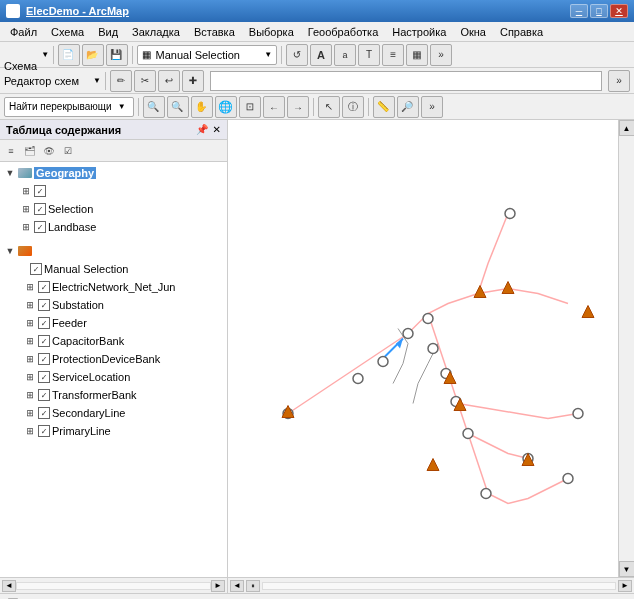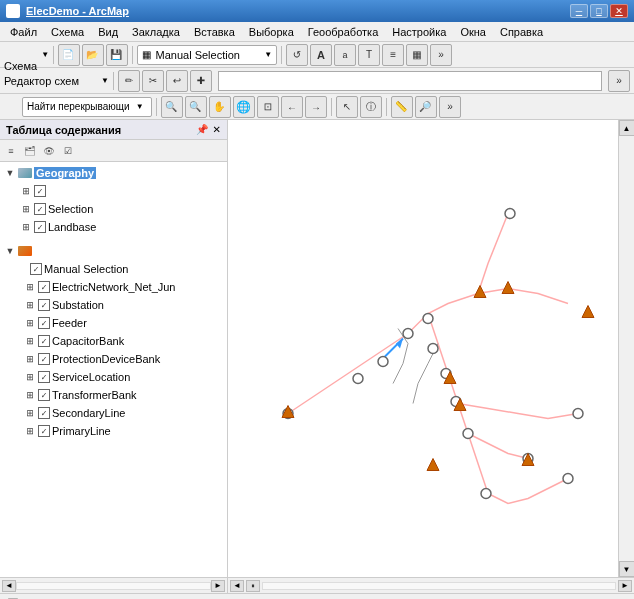--- a/index.html
+++ b/index.html
@@ -62,21 +62,21 @@
       align-items: center;
       padding: 0 4px;
       gap: 2px;
     }
     .toolbar3 {
       background: #f0f0f0;
       border-bottom: 1px solid #ccc;
       height: 26px;
       display: flex;
       align-items: center;
-      padding: 0 22px;
+      padding: 0 4px;
       gap: 2px;
     }
     .toolbar-btn {
       width: 22px; height: 22px;
       background: #e8e8e8;
       border: 1px solid #aaa;
       border-radius: 2px;
       display: flex; align-items: center; justify-content: center;
       cursor: pointer; font-size: 10px; color: #333;
     }
@@ -271,21 +271,21 @@
   <div class="toolbar-btn">↺</div>
   <div class="toolbar-btn" style="font-size:11px; font-weight:bold;">A</div>
   <div class="toolbar-btn" style="font-size:9px;">a</div>
   <div class="toolbar-btn" style="font-size:10px;">T</div>
   <div class="toolbar-btn">≡</div>
   <div class="toolbar-btn">▦</div>
   <div class="toolbar-btn">»</div>
 </div>
 
 <div class="toolbar2">
-  <span style="font-size:11px; margin-right:20px;">Редактор схем</span>
+  <span style="font-size:11px; margin-right:12px;">Редактор схем</span>
   <span style="font-size:8px;">▼</span>
   <div class="toolbar-separator"></div>
   <div class="toolbar-btn">✏</div>
   <div class="toolbar-btn">✂</div>
   <div class="toolbar-btn">↩</div>
   <div class="toolbar-btn">✚</div>
   <div style="flex:1; height:20px; background:white; border:1px solid #aaa; margin:0 4px;"></div>
   <div class="toolbar-btn">»</div>
 </div>
 

